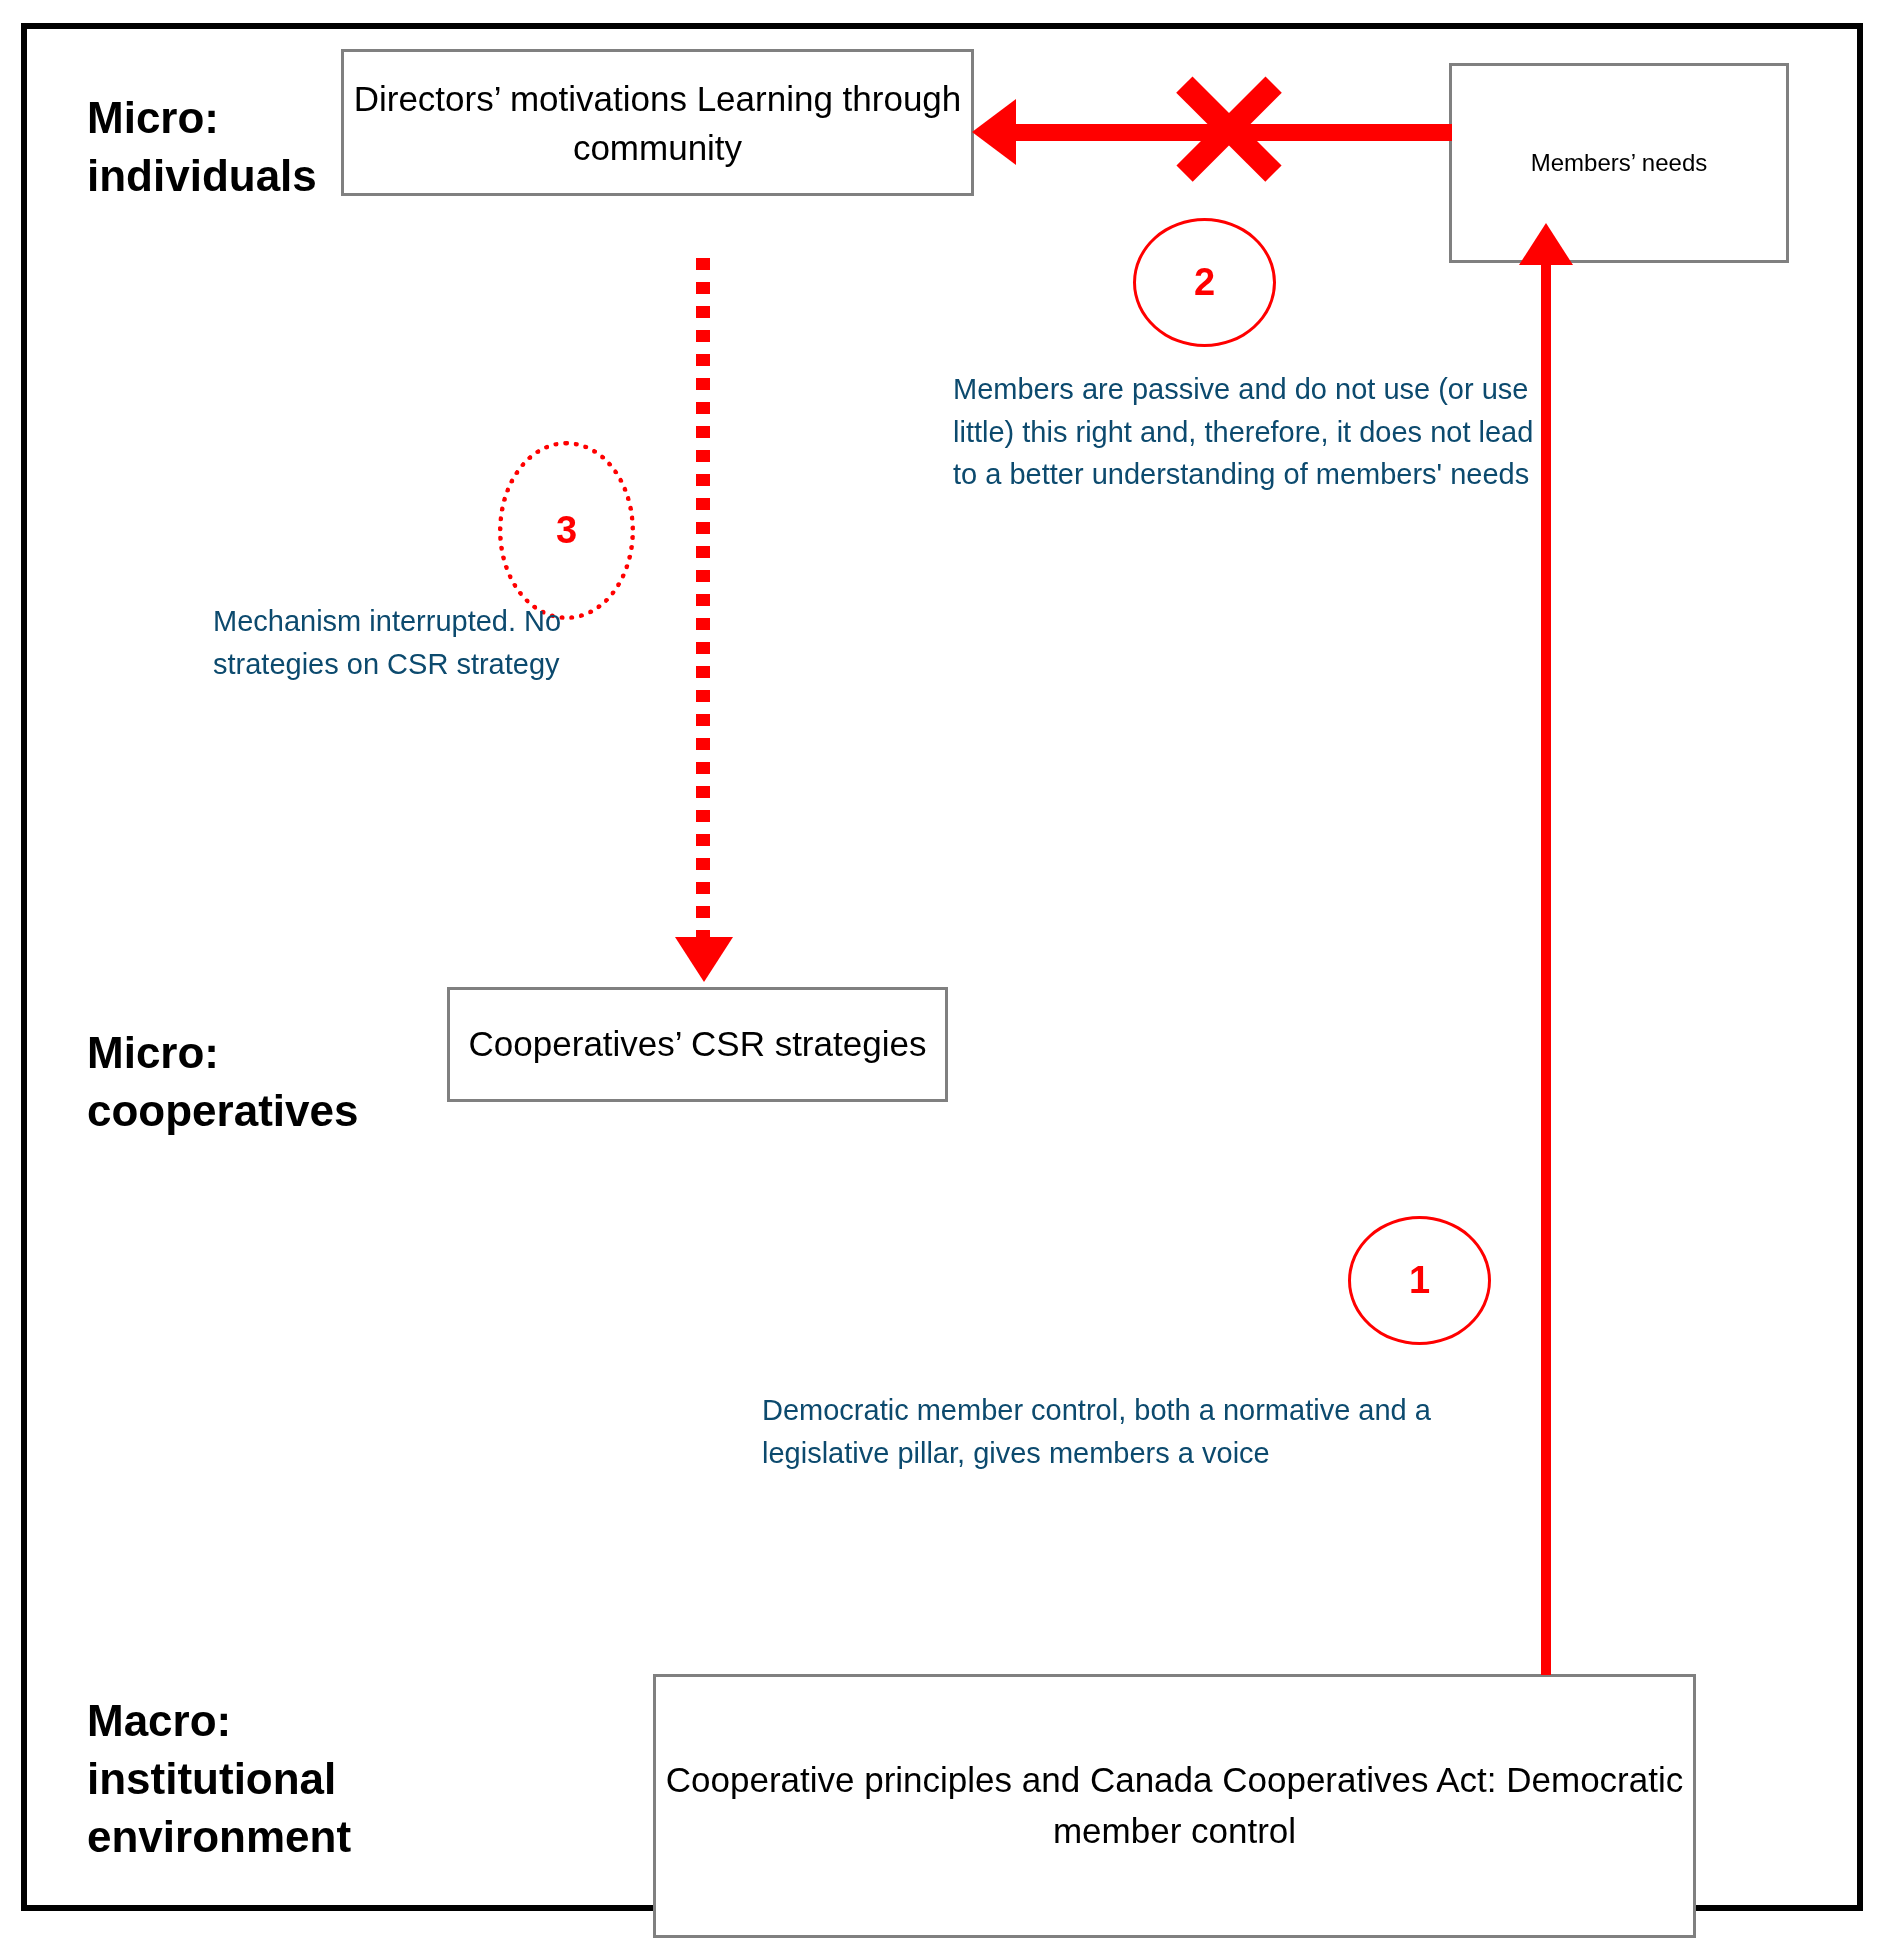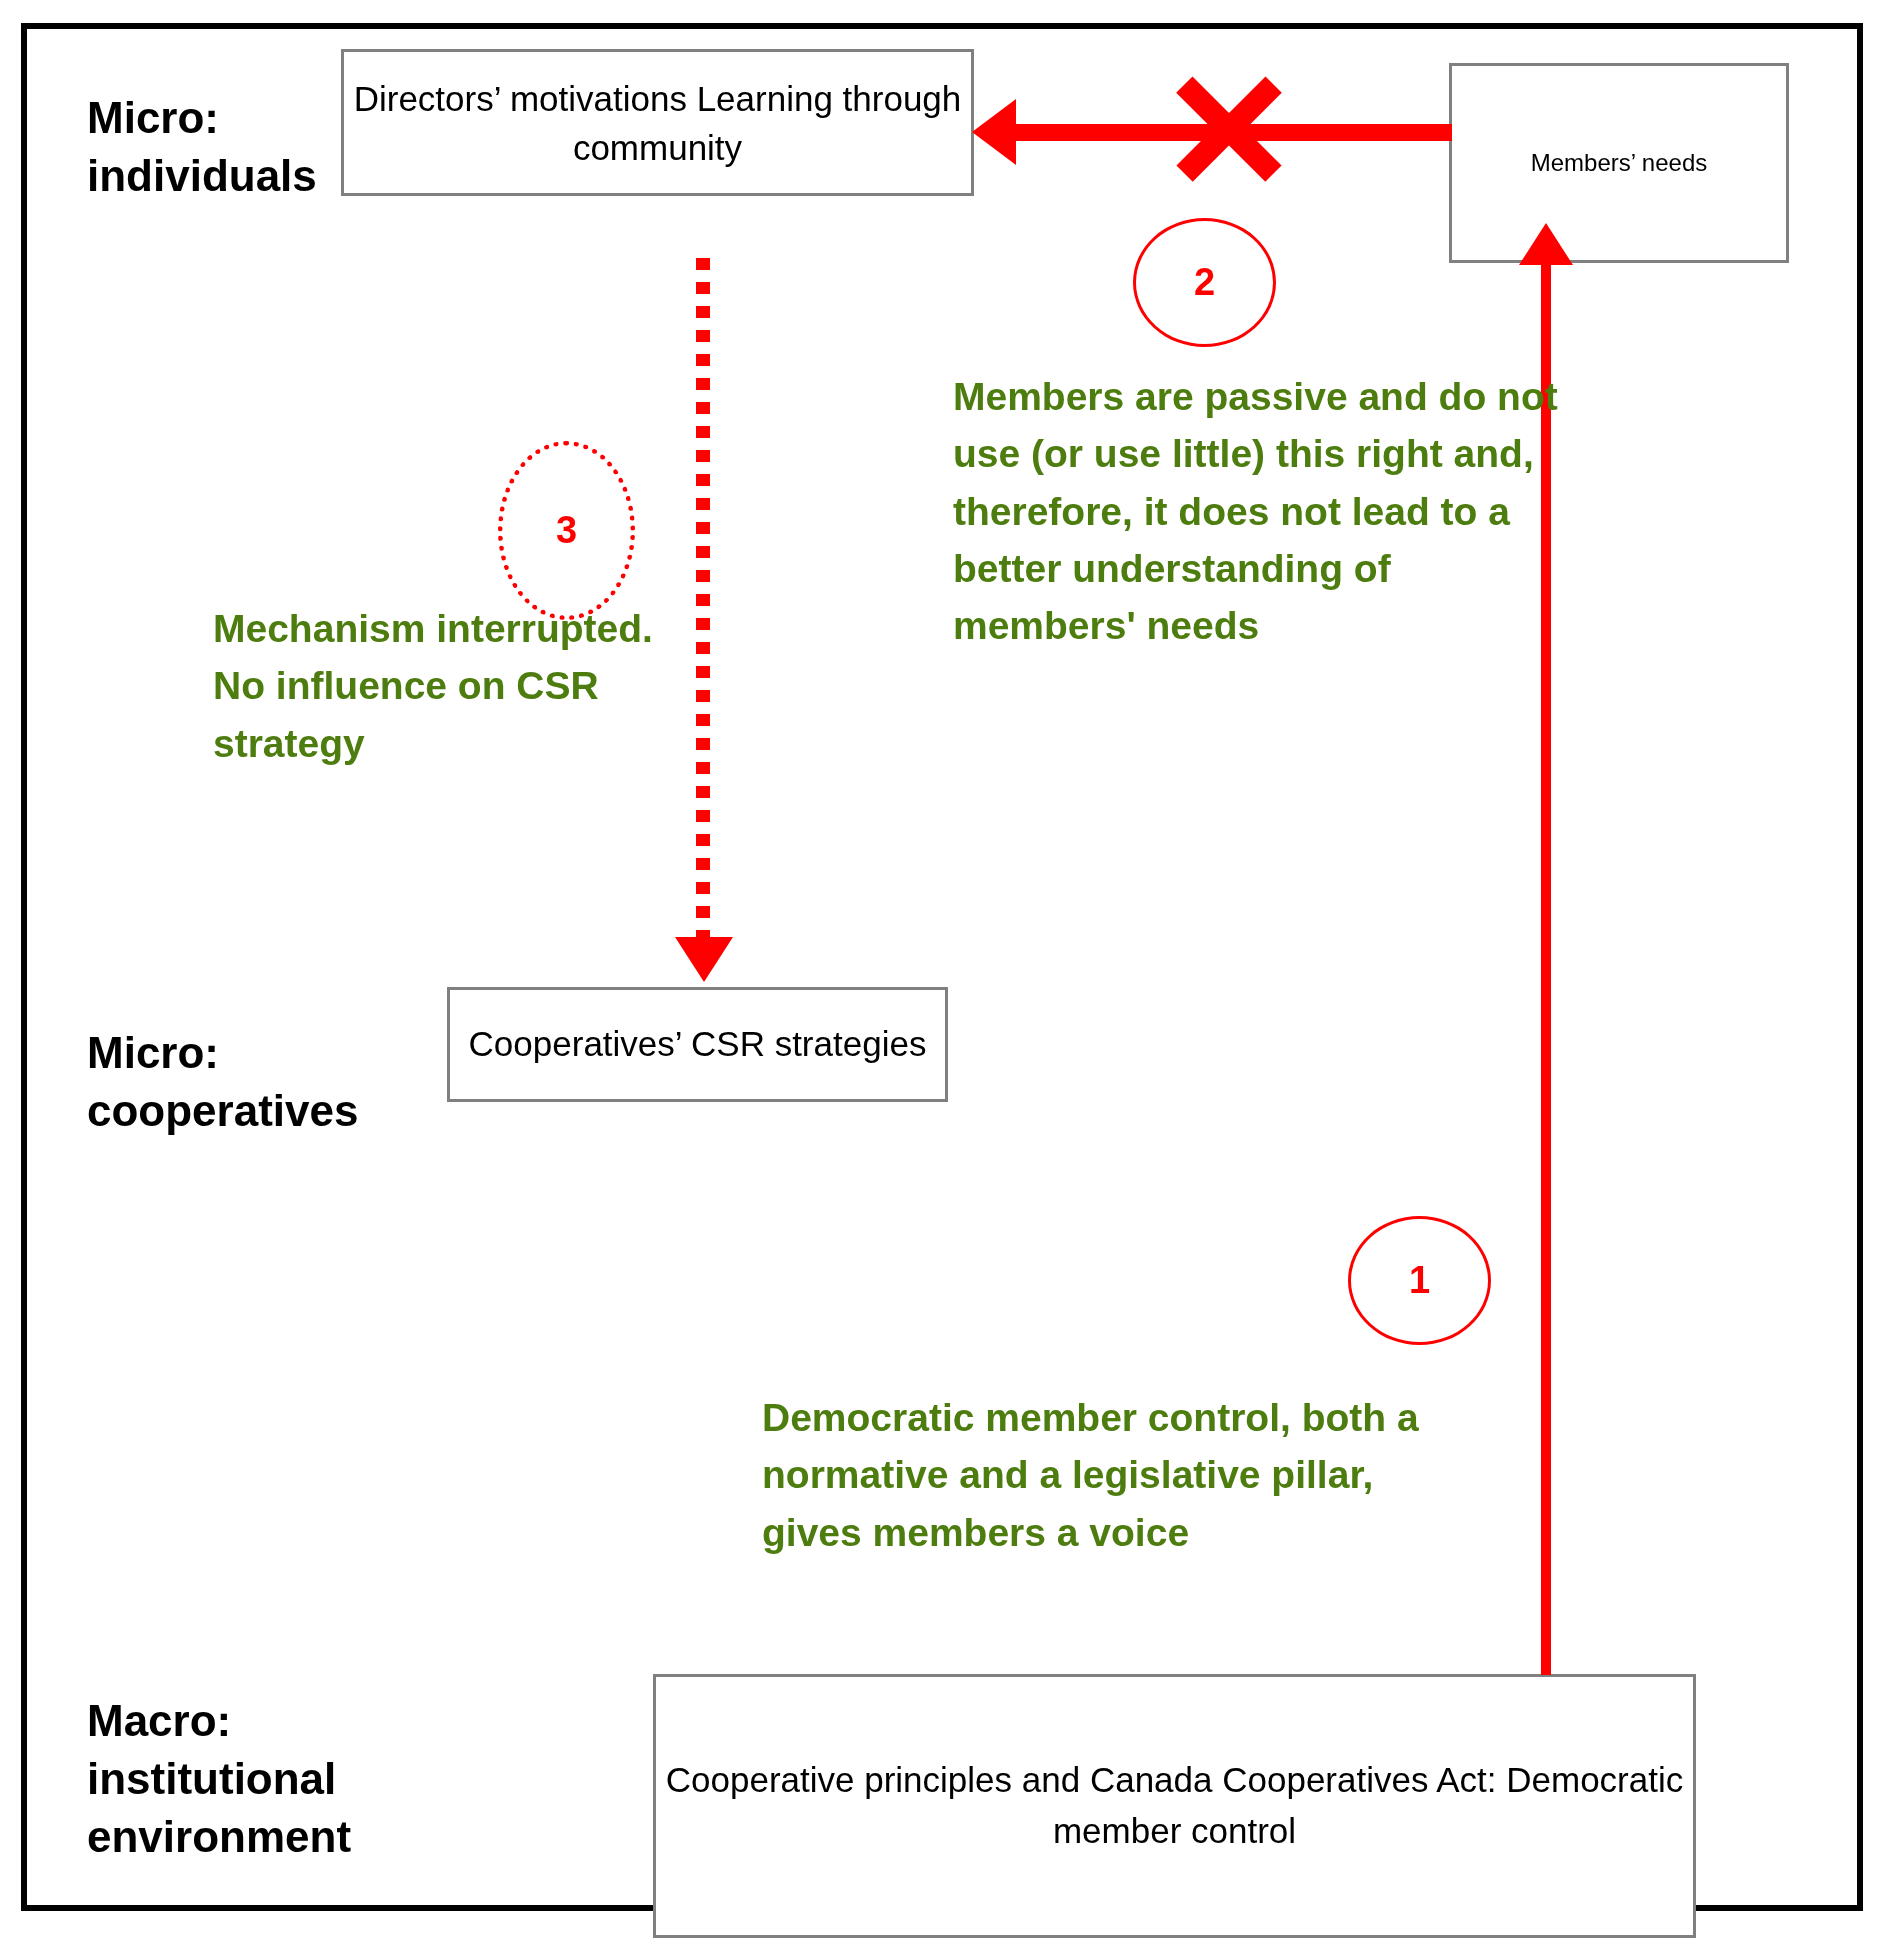--- a/index.html
+++ b/index.html
@@ -24,22 +24,22 @@
   #box-macro{left:653px;top:1674px;width:1043px;height:264px;line-height:1.45;}
 
   
   .levellabel{position:absolute;color:#000000;font-weight:700;
               font-size:44px;line-height:1.32;white-space:pre-line;}
   #label-micro{left:87px;top:89px;}
   #label-meso{left:87px;top:1024px;}
   #label-macro{left:87px;top:1692px;}
 
   
-  .redtext{position:absolute;color:#4d7c0f;font-weight:700;
-           font-size:39px;line-height:1.47;white-space:pre-line;}
+  .redtext{position:absolute;color:#0c4a6e;font-weight:400;
+           font-size:29px;line-height:1.47;white-space:pre-line;}
   #note-2{left:953px;top:368px;width:608px;}
   #note-3{left:213px;top:600px;width:453px;}
   #note-1{left:762px;top:1389px;width:704px;}
 
   
   .numcircle{position:absolute;border-radius:50%;
              display:flex;align-items:center;justify-content:center;
              color:#FF0000;font-weight:700;font-size:38px;
              box-sizing:border-box;}
   #circle-2{left:1133px;top:218px;width:143px;height:129px;
@@ -115,14 +115,14 @@
   <div class="seg"></div>
 </div>
 <div id="dotted-head"></div>
 
 <div class="numcircle" id="circle-1">1</div>
 <div class="numcircle" id="circle-2">2</div>
 <div class="numcircle" id="circle-3">3</div>
 
 <div class="redtext" id="note-1">Democratic member control, both a normative and a legislative pillar, gives members a voice</div>
 <div class="redtext" id="note-2">Members are passive and do not use (or use little) this right and, therefore, it does not lead to a better understanding of members' needs</div>
-<div class="redtext" id="note-3">Mechanism interrupted. No influence on CSR strategy</div>
+<div class="redtext" id="note-3">Mechanism interrupted. No strategies on CSR strategy</div>
 
 
 </body></html>

